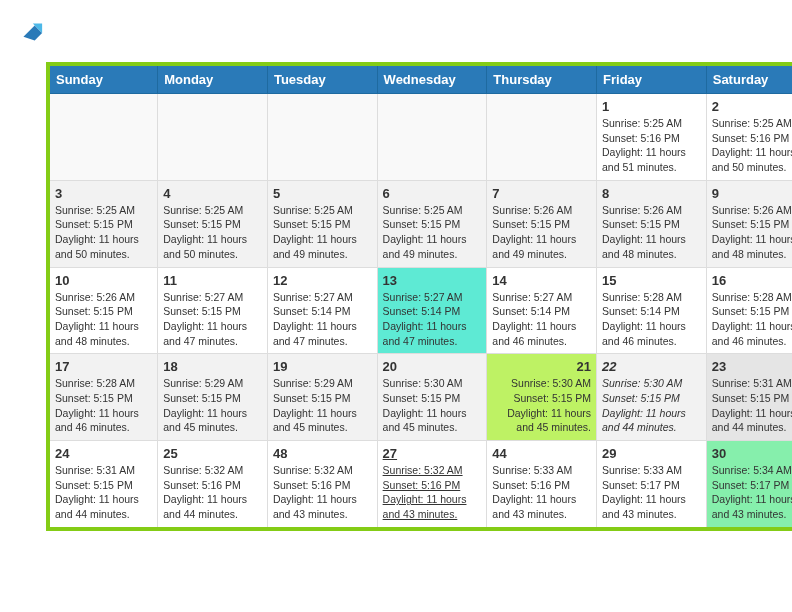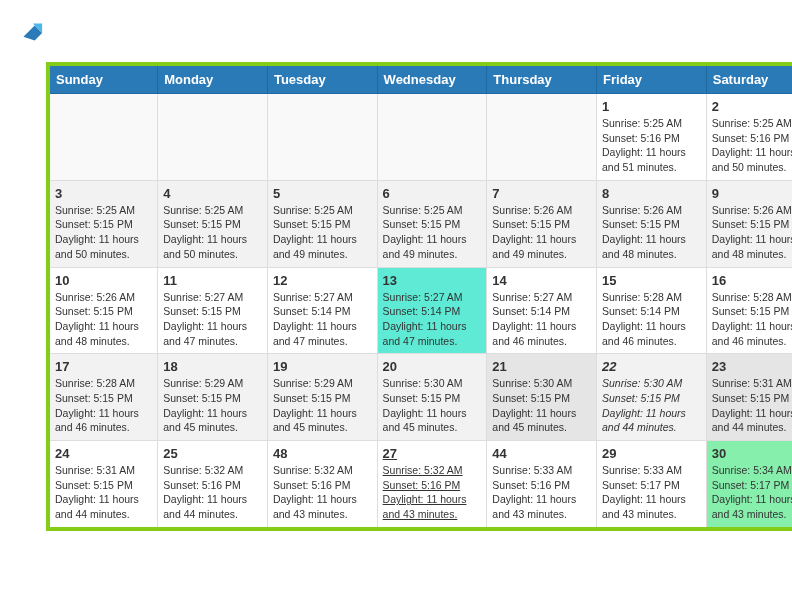--- a/index.html
+++ b/index.html
@@ -274,21 +274,21 @@
 Daylight: 11 hours
 and 45 minutes.</div>
         </td>
         <td style="background: rgb(242, 242, 242);">
           <span class="day-num">20</span>
           <div class="day-info" style="white-space: pre-line;">Sunrise: 5:30 AM
 Sunset: 5:15 PM
 Daylight: 11 hours
 and 45 minutes.</div>
         </td>
-        <td style="background: #e5e5e5;">
+        <td style="background: #bef264; text-align: right;">
           <span class="day-num">21</span>
           <div class="day-info" style="white-space: pre-line;">Sunrise: 5:30 AM
 Sunset: 5:15 PM
 Daylight: 11 hours
 and 45 minutes.</div>
         </td>
         <td style="background: rgb(242, 242, 242); font-style: italic;">
           <span class="day-num">22</span>
           <div class="day-info" style="white-space: pre-line;">Sunrise: 5:30 AM
 Sunset: 5:15 PM

